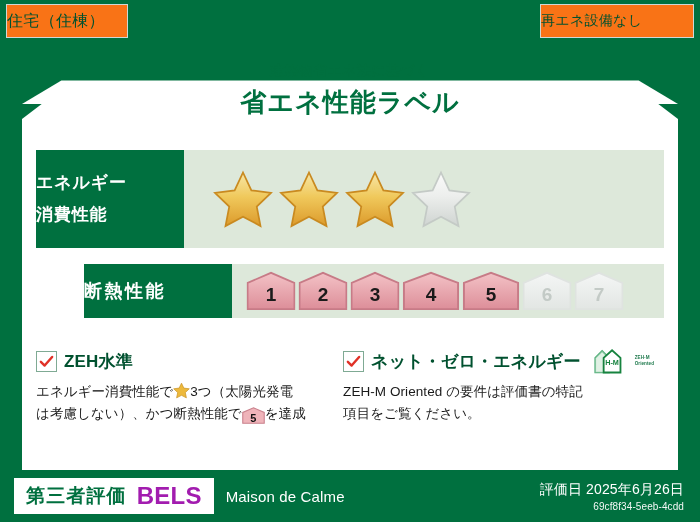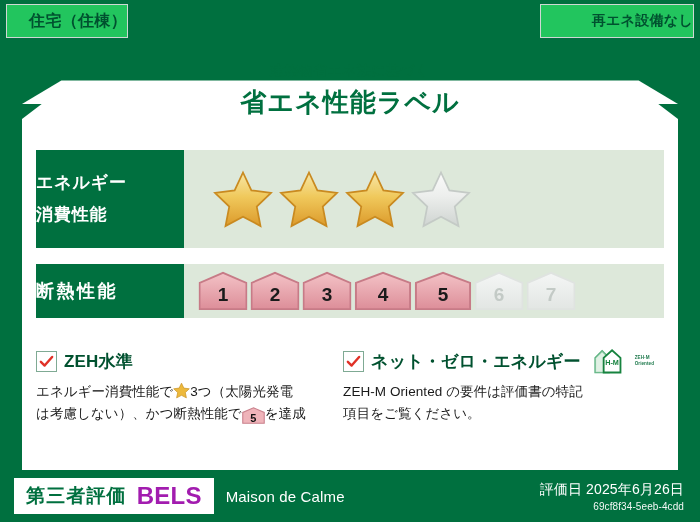--- a/index.html
+++ b/index.html
@@ -13,25 +13,25 @@
 
   
   #label-root {
     position:absolute; inset:0;
     background:#00703f;
   }
 
   
   .tag {
     position:absolute;
-    background:#22c55e;
+    background:#f97316;
     border:1px solid #cfd8d4;
     color:#00512f;
-    font-weight:bold;
-    display:flex; align-items:center; justify-content:flex-end;
+    font-weight:normal;
+    display:flex; align-items:center; justify-content:flex-start;
     letter-spacing:.02em;
   }
   #tag-housing {
     left:6px; top:4px; width:122px; height:34px;
     font-size:16px;
   }
   #tag-renewable {
     right:6px; top:4px; width:154px; height:34px;
     font-size:14px;
   }
@@ -72,21 +72,21 @@
   #row-insul  { top:264px; height:54px; }
 
   .perf-label {
     background:#00703f; color:#ffffff;
     width:148px; flex:0 0 148px;
     display:flex; flex-direction:column;
     align-items:flex-start; justify-content:center;
     font-weight:bold; line-height:1.35;
     font-size:17px; letter-spacing:.05em;gap:9px;
   }
-  #row-insul .perf-label { font-size:18px; letter-spacing:.14em; }
+  #row-insul .perf-label { font-size:18px; letter-spacing:.14em;margin-left:48px; }
 
   .perf-value {
     flex:1 1 auto; background:#dde8da;
     display:flex; align-items:center;
   }
   #stars-wrap { padding-left:28px; gap:4px; }
   #houses-wrap { padding-left:14px; gap:2px; }
 
   
   .star { width:62px; height:60px; display:block; }

